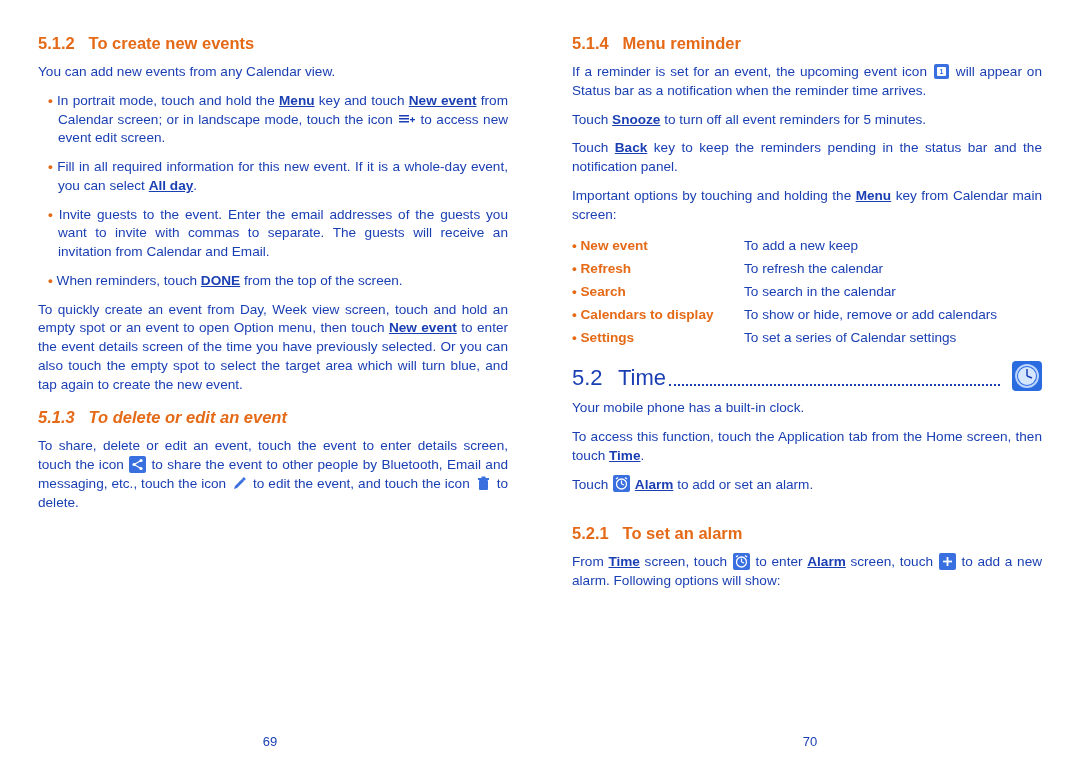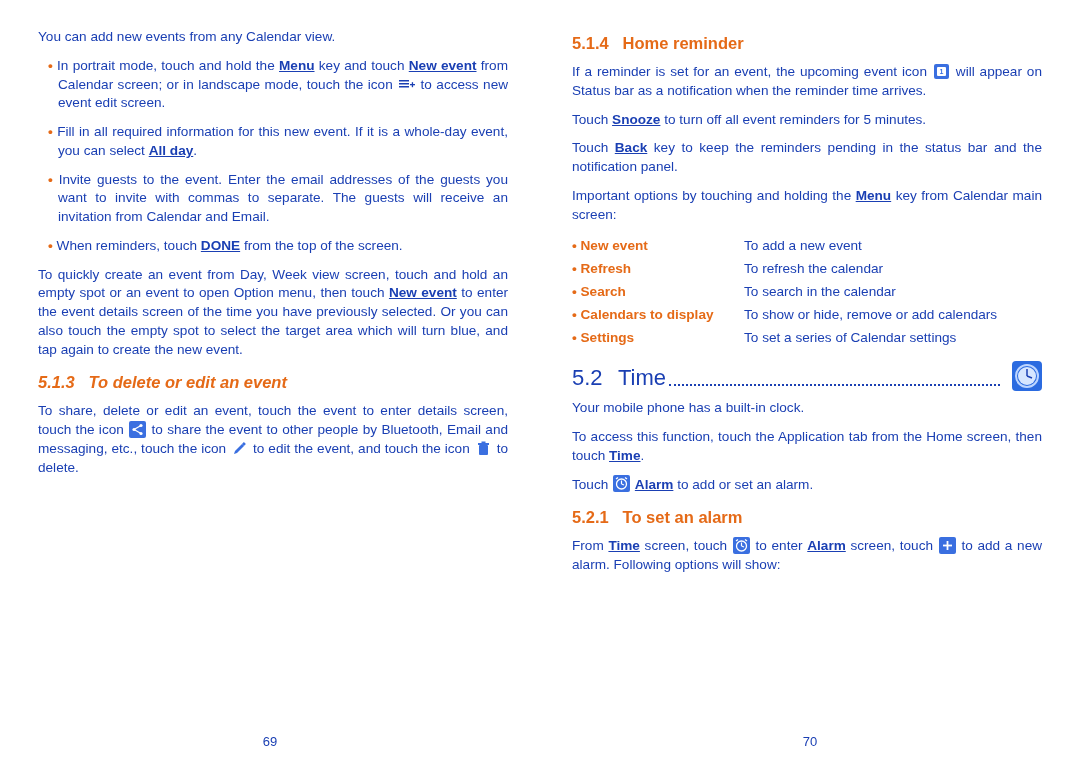--- a/index.html
+++ b/index.html
@@ -92,20 +92,24 @@
   }
   svg { display:block; }
 </style>
 </head>
 <body>
 
 <div class="page">
 
   <div class="col left">
 
+    <h3>
+      <span class="num">5.1.2</span>
+      <span>To create new events</span>
+    </h3>
 
     <p>You can add new events from any Calendar view.</p>
 
     <ul class="bullets">
       <li>
         <span>In portrait mode, touch and hold the </span><span class="b">Menu</span><span> key and touch </span><span class="b">New event</span><span> from Calendar screen; or in landscape mode, touch the icon </span>
         <span class="inline-icon">
           <svg width="17" height="12" viewBox="0 0 17 12">
               <rect x="1" y="2" width="10" height="1.5" fill="#1a3fb3"></rect>
               <rect x="1" y="5" width="10" height="1.5" fill="#1a3fb3"></rect>
@@ -164,21 +168,21 @@
       <span>  to delete.</span>
     </p>
 
     <div class="pagenum">69</div>
   </div>
 
   <div class="col right">
 
     <h3>
       <span class="num">5.1.4</span>
-      <span>Home reminder</span>
+      <span>Menu reminder</span>
     </h3>
 
     <p>
       <span>If a reminder is set for an event, the upcoming event icon </span>
       <span class="inline-icon">
         <svg width="15" height="15" viewBox="0 0 15 15">
             <rect width="15" height="15" rx="2" fill="#3a6fe0"></rect>
             <rect x="3" y="3" width="9" height="9" rx="1" fill="#fff"></rect>
             <text x="7.5" y="10.3" font-size="7" text-anchor="middle" fill="#3a6fe0" font-weight="700">1</text>
           </svg>
@@ -195,21 +199,21 @@
       <span>Touch </span><span class="b">Back</span><span> key to keep the reminders pending in the status bar and the notification panel.</span>
     </p>
 
     <p>
       <span>Important options by touching and holding the </span><span class="b">Menu</span><span> key from Calendar main screen:</span>
     </p>
 
     <div class="menu-table">
       <div class="menu-row">
           <div class="c1">New event</div>
-          <div class="c2">To add a new event</div>
+          <div class="c2">To add a new keep</div>
         </div>
       <div class="menu-row">
           <div class="c1">Refresh</div>
           <div class="c2">To refresh the calendar</div>
         </div>
       <div class="menu-row">
           <div class="c1">Search</div>
           <div class="c2">To search in the calendar</div>
         </div>
       <div class="menu-row">
@@ -251,21 +255,21 @@
             <circle cx="8.5" cy="9" r="5" fill="none" stroke="#fff" stroke-width="1.3"></circle>
             <line x1="8.5" y1="9" x2="8.5" y2="5.5" stroke="#fff" stroke-width="1.2"></line>
             <line x1="8.5" y1="9" x2="11" y2="10" stroke="#fff" stroke-width="1.2"></line>
             <line x1="3" y1="4" x2="5" y2="2.5" stroke="#fff" stroke-width="1.3"></line>
             <line x1="14" y1="4" x2="12" y2="2.5" stroke="#fff" stroke-width="1.3"></line>
           </svg>
       </span>
       <span> </span><span class="b">Alarm</span><span> to add or set an alarm.</span>
     </p>
 
-    <h3 style="margin-top:14px;">
+    <h3 style="margin-top:30px;">
       <span class="num">5.2.1</span>
       <span>To set an alarm</span>
     </h3>
 
     <p>
       <span>From </span><span class="b">Time</span><span> screen, touch </span>
       <span class="inline-icon">
         <svg width="17" height="17" viewBox="0 0 17 17">
             <rect width="17" height="17" rx="2" fill="#3a6fe0"></rect>
             <circle cx="8.5" cy="9" r="5" fill="none" stroke="#fff" stroke-width="1.3"></circle>

